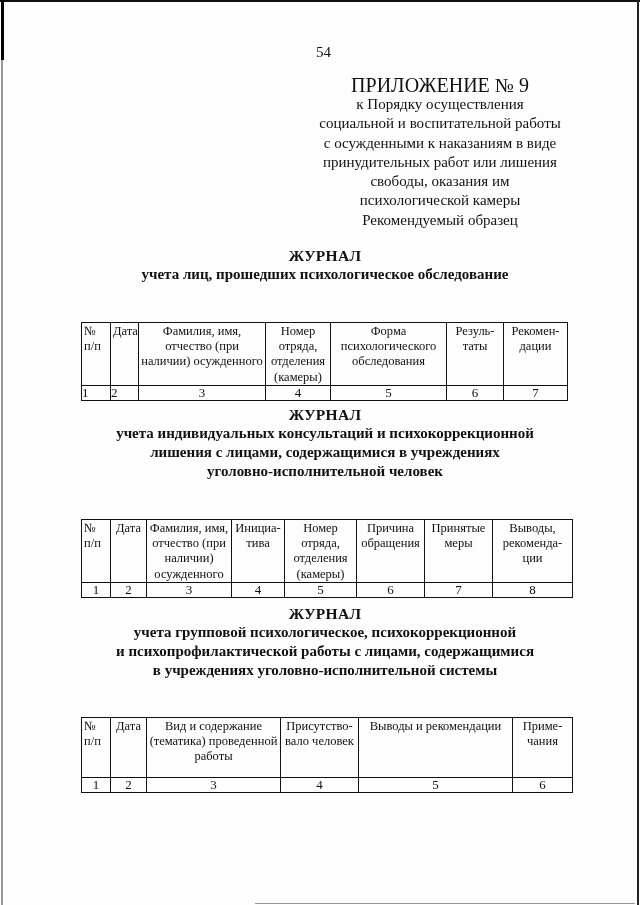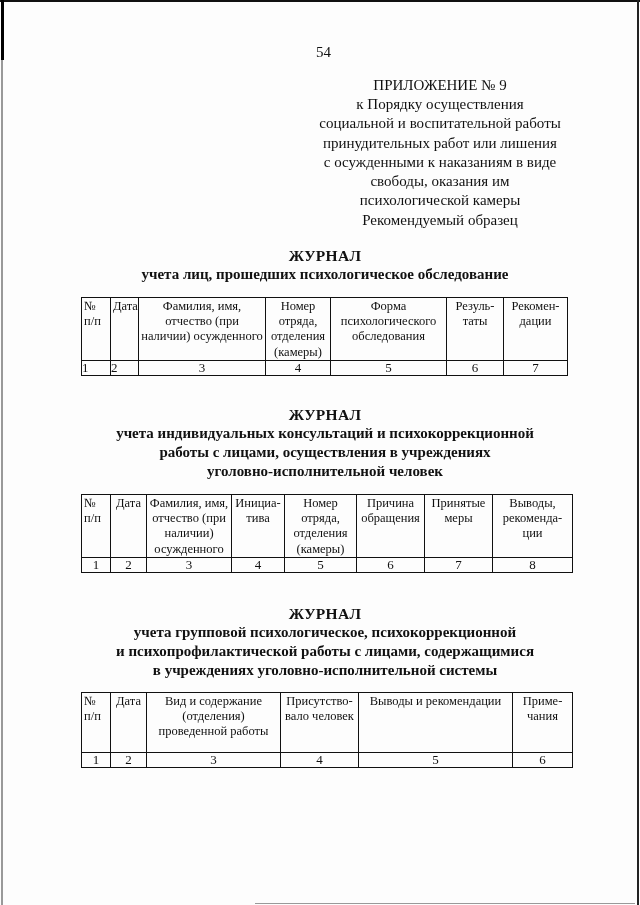--- a/index.html
+++ b/index.html
@@ -11,56 +11,56 @@
   .edge-left-top { position: absolute; left: 1px; top: 0; width: 3px; height: 60px; background: #000; }
   .edge-right { position: absolute; right: 1px; top: 0; width: 2px; height: 905px; background: #222; }
   .edge-top { position: absolute; left: 0; top: 0; width: 640px; height: 2px; background: #111; }
   .edge-bottom { position: absolute; left: 255px; bottom: 1px; width: 380px; height: 1px; background: #999; }
 
   .page-number { position: absolute; left: 316px; top: 44px; font-size: 15px; }
   .annex {
     position: absolute; left: 290px; width: 300px; top: 76px; text-align: center;
     font-size: 15px; line-height: 19.2px;
   }
-  .annex .title { font-size: 15px; }
+  .annex .title { font-size: 20px; }
   .sample { position: absolute; left: 290px; width: 300px; top: 212px; text-align: center; font-size: 15px; }
 
   .journal-head { position: absolute; left: 60px; width: 530px; text-align: center; font-size: 15px; line-height: 19px; font-weight: bold; }
   .journal-head .jt { font-size: 15.5px; letter-spacing: 0.3px; }
 
   table.journal {
     position: absolute; border-collapse: collapse; font-size: 12.5px; line-height: 15.2px;
     table-layout: fixed;
   }
   table.journal td {
     border: 1px solid #111; text-align: center; vertical-align: top; padding: 1px 2px 0 2px;
     overflow: hidden; white-space: normal;
   }
   table.journal tr.hdr td { height: 58px; }
   table.journal tr.num td { height: 14px; padding: 0; line-height: 14px; font-size: 13px; }
   table.journal td.left { text-align: left; }
-  table.journal { border: 1.5px solid #111; }
+  table.journal { border: 1.5px solid #111; margin-top: 25px; }
 </style>
 </head>
 <body>
 
 <div class="edge-top"></div>
 <div class="edge-left"></div>
 <div class="edge-left-top"></div>
 <div class="edge-right"></div>
 <div class="edge-bottom"></div>
 
 <div class="page-number">54</div>
 
 <div class="annex">
   <div class="title">ПРИЛОЖЕНИЕ № 9</div>
   <div>к Порядку осуществления</div>
   <div>социальной и воспитательной работы</div>
+  <div>с осужденными к наказаниям в виде</div>
   <div>принудительных работ или лишения</div>
-  <div>с осужденными к наказаниям в виде</div>
   <div>свободы, оказания им</div>
   <div>психологической камеры</div>
 </div>
 <div class="sample">Рекомендуемый образец</div>
 
 <div class="journal-head" style="top:246px;">
   <div class="jt">ЖУРНАЛ</div>
   <div>учета лиц, прошедших психологическое обследование</div>
 </div>
 <table class="journal" style="left:81px; top:297px; width:486px;">
@@ -91,21 +91,21 @@
     <td>5</td>
     <td>6</td>
     <td>7</td>
   </tr>
 </tbody>
   </table>
 
 <div class="journal-head" style="top:405px;">
   <div class="jt">ЖУРНАЛ</div>
   <div>учета индивидуальных консультаций и психокоррекционной</div>
-  <div>работы с лицами, осуществления в учреждениях</div>
+  <div>лишения с лицами, содержащимися в учреждениях</div>
   <div>уголовно-исполнительной человек</div>
 </div>
 <table class="journal" style="left:81px; top:494px; width:491px;">
   <colgroup>
     <col style="width:29px">
       <col style="width:36px">
       <col style="width:85px">
       <col style="width:53px">
     <col style="width:72px">
       <col style="width:68px">
@@ -148,21 +148,21 @@
       <col style="width:36px">
       <col style="width:134px">
       <col style="width:78px">
     <col style="width:154px">
       <col style="width:60px">
   </colgroup>
   <tbody>
       <tr class="hdr">
     <td class="left">№ п/п</td>
     <td>Дата</td>
-    <td>Вид и содержание (отделения) проведенной работы</td>
+    <td>Вид и содержание (тематика) проведенной работы</td>
     <td>Присутство-вало человек</td>
     <td>Выводы и рекомендации</td>
     <td>Приме-чания</td>
   </tr>
   <tr class="num">
     <td>1</td>
     <td>2</td>
     <td>3</td>
     <td>4</td>
     <td>5</td>

